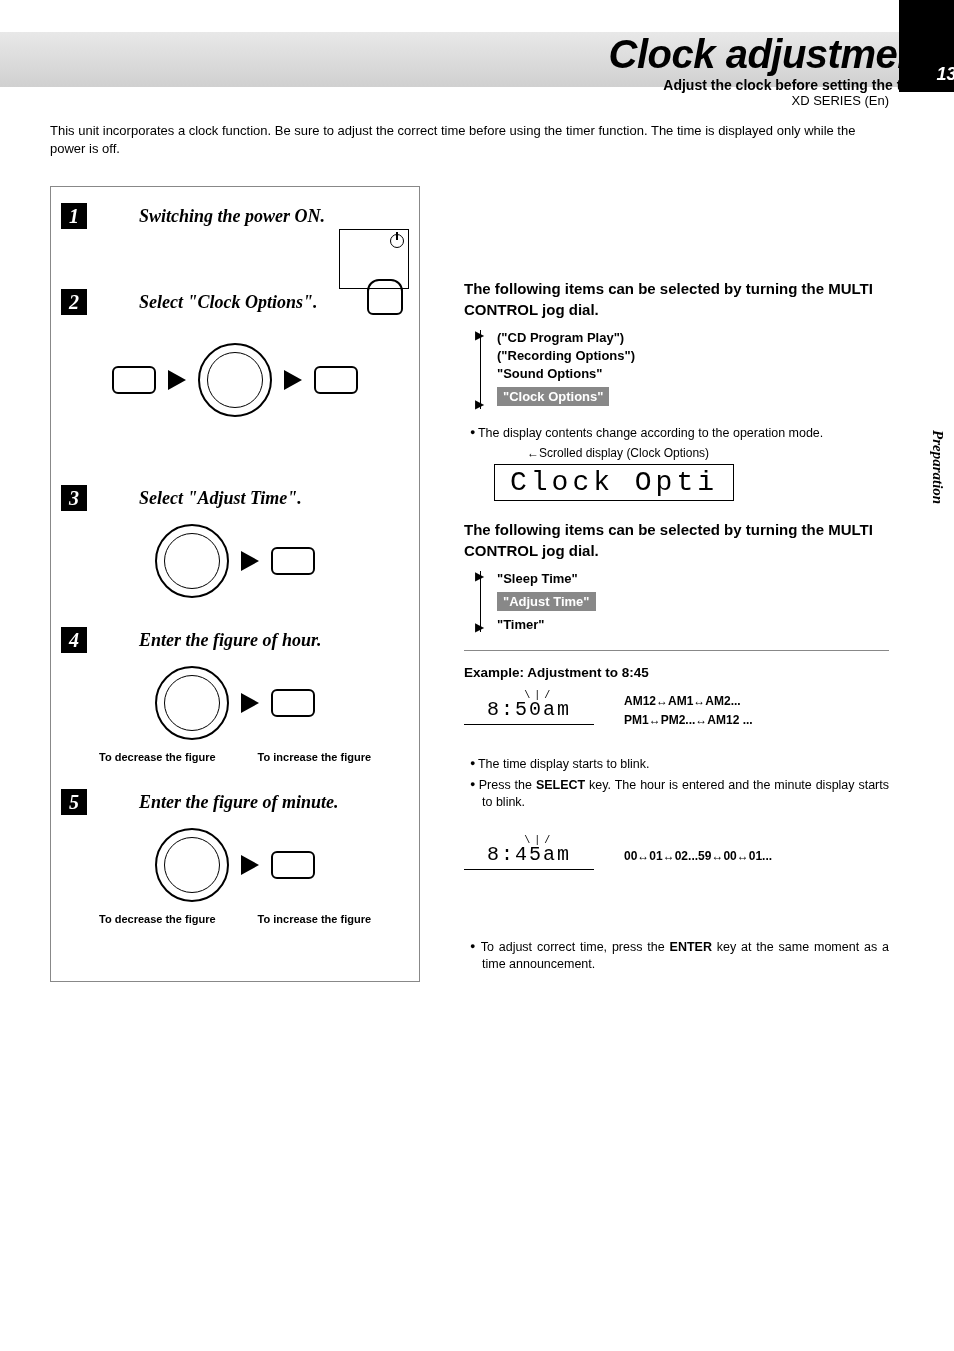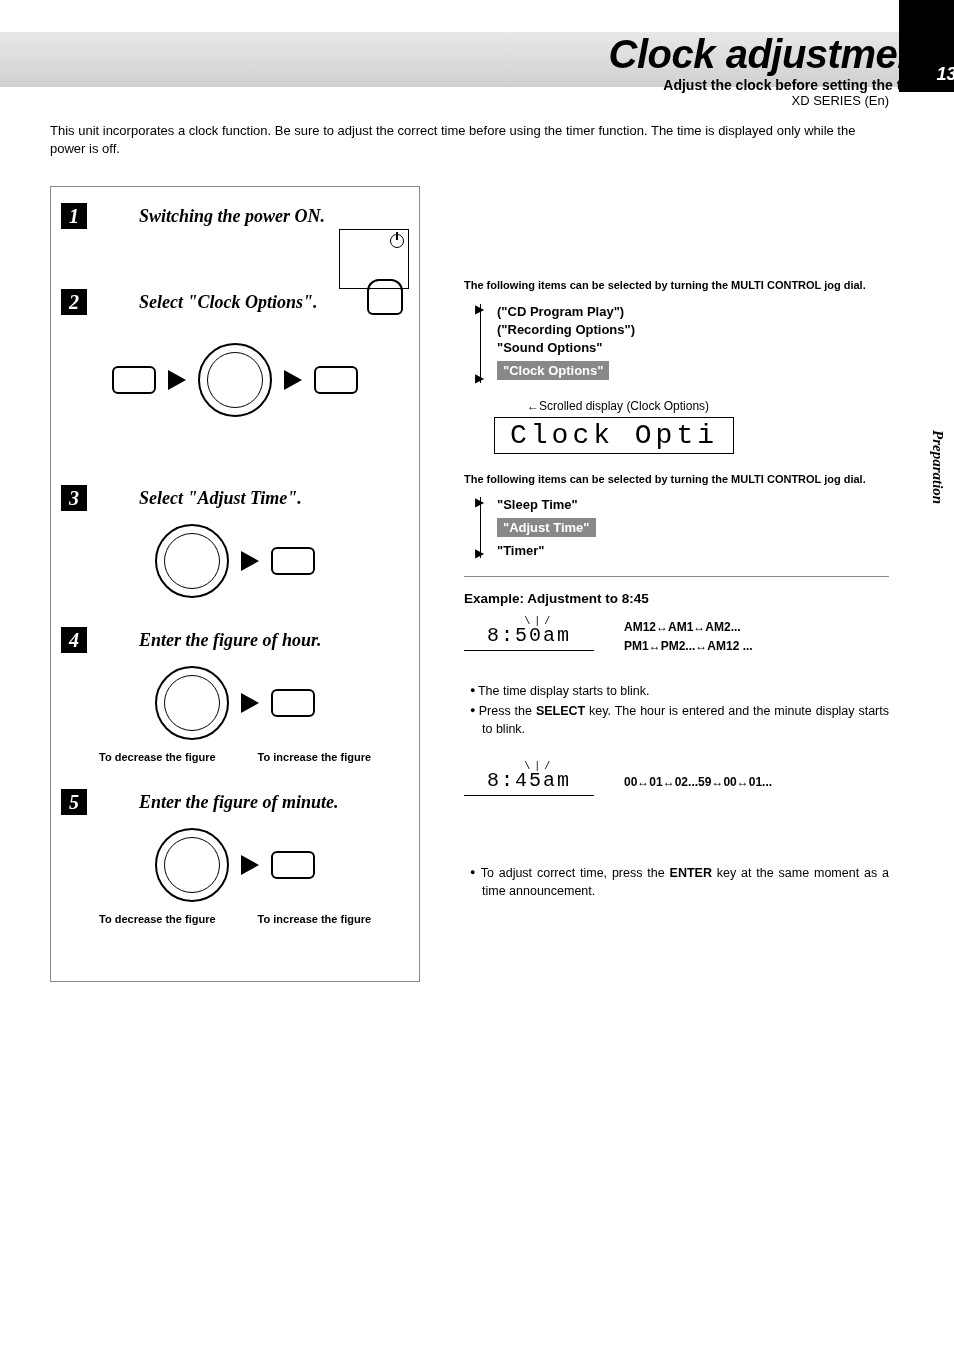--- a/index.html
+++ b/index.html
@@ -27,21 +27,21 @@
     .jog { width: 74px; height: 74px; border: 2px solid #000; border-radius: 50%; position: relative; display: flex; align-items: center; justify-content: center; }
     .jog::after { content: ""; width: 54px; height: 54px; border: 1px solid #000; border-radius: 50%; }
     .hand { width: 36px; height: 36px; border: 2px solid #000; border-radius: 12px 12px 6px 6px; position: relative; }
     .btn-press { width: 44px; height: 28px; border: 2px solid #000; border-radius: 6px; position: relative; }
     .arrow-r { width: 0; height: 0; border-top: 10px solid transparent; border-bottom: 10px solid transparent; border-left: 18px solid #000; margin: 0 8px; }
     .seq { display: flex; align-items: center; justify-content: center; gap: 4px; }
     .power-box { width: 70px; height: 60px; border: 1.5px solid #000; display: flex; align-items: flex-start; justify-content: flex-end; padding: 4px; }
     .power-sym { border: 1px solid #000; width: 14px; height: 14px; border-radius: 50%; position: relative; }
     .power-sym::after { content: ""; position: absolute; top: -3px; left: 5px; width: 2px; height: 8px; background: #000; }
     .caption-row { display: flex; font-size: 11px; font-weight: bold; gap: 42px; margin: -18px 0 26px 38px; }
-    .info-head { font-weight: bold; font-size: 11px; line-height: 1.4; margin-bottom: 10px; }
+    .info-head { font-weight: bold; font-size: 15px; line-height: 1.4; margin-bottom: 10px; }
     .menu-list { border-left: 1.5px solid #000; margin-left: 16px; padding-left: 16px; position: relative; margin-bottom: 16px; }
     .menu-list .arrow-top { position: absolute; left: -6px; top: -2px; font-size: 12px; }
     .menu-list .arrow-bot { position: absolute; left: -6px; bottom: -2px; font-size: 12px; }
     .menu-item { font-weight: bold; font-size: 13px; margin: 3px 0; }
     .menu-item.selected { background: #888; color: #fff; display: inline-block; padding: 2px 6px; }
     .bullet-line { font-size: 12.5px; margin: 3px 0 3px 18px; text-indent: -12px; line-height: 1.4; text-align: justify; }
     .bullet-line::before { content: "● "; font-size: 9px; vertical-align: 2px; }
     .scroll-label { font-size: 12px; margin-left: 63px; }
     .lcd-box { border: 1px solid #000; padding: 2px 14px; font-family: 'OCR A Std', 'Courier New', monospace; font-size: 28px; letter-spacing: 4px; width: 240px; margin: 4px 0 18px 30px; text-align: center; }
     .hr { height: 1px; background: #888; margin: 18px 0 14px 0; }
@@ -146,20 +146,21 @@
 
     <div class="info-head">The following items can be selected by turning the MULTI CONTROL jog dial.</div>
     <div class="menu-list">
       <span class="arrow-top">▶</span>
       <div class="menu-item">("CD Program Play")</div>
       <div class="menu-item">("Recording Options")</div>
       <div class="menu-item">"Sound Options"</div>
       <div class="menu-item selected">"Clock Options"</div>
       <span class="arrow-bot">▶</span>
     </div>
+    <div class="bullet-line">The display contents change according to the operation mode.</div>
     <div class="scroll-label">←Scrolled display (Clock Options)</div>
     <div class="lcd-box">Clock Opti</div>
 
     <div class="info-head">The following items can be selected by turning the MULTI CONTROL jog dial.</div>
     <div class="menu-list">
       <span class="arrow-top">▶</span>
       <div class="menu-item">"Sleep Time"</div>
       <div class="menu-item selected">"Adjust Time"</div>
       <div class="menu-item">"Timer"</div>
       <span class="arrow-bot">▶</span>

